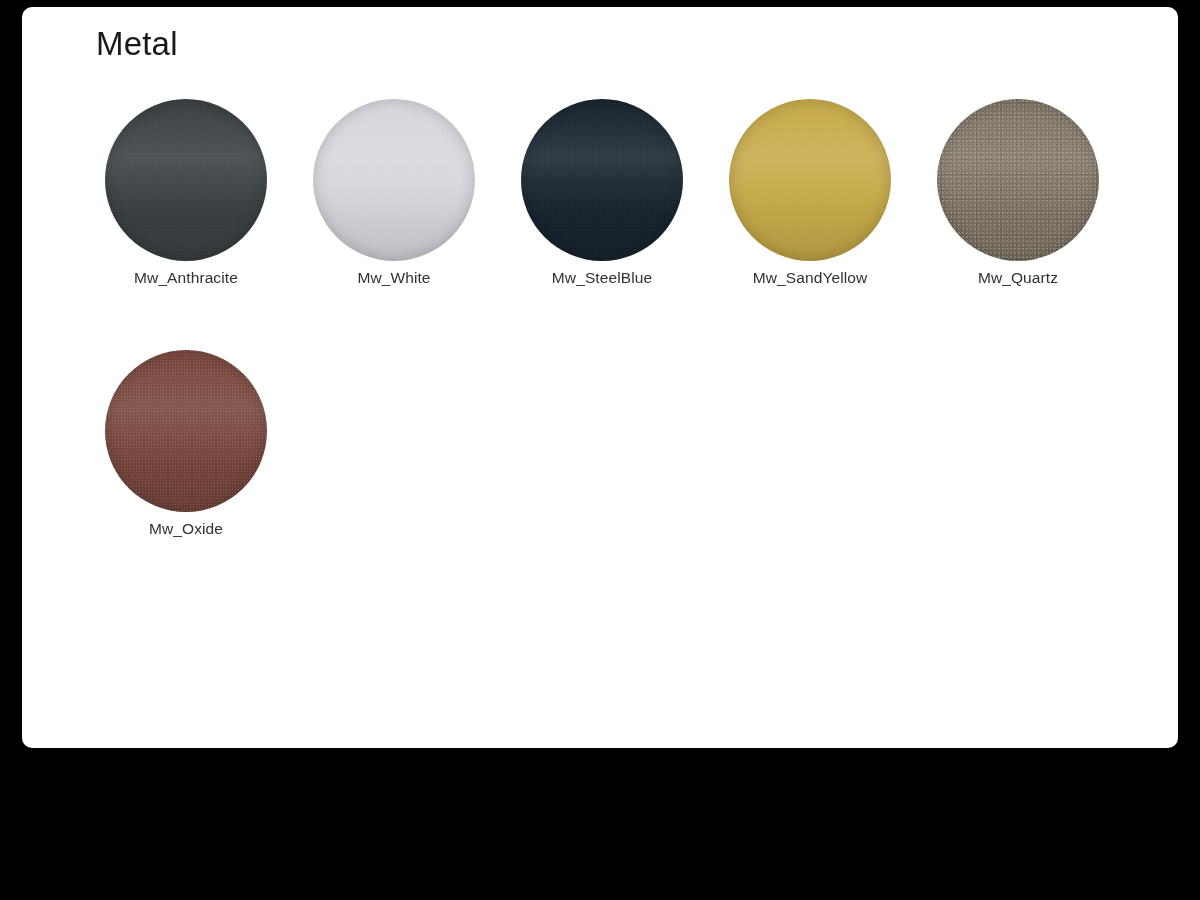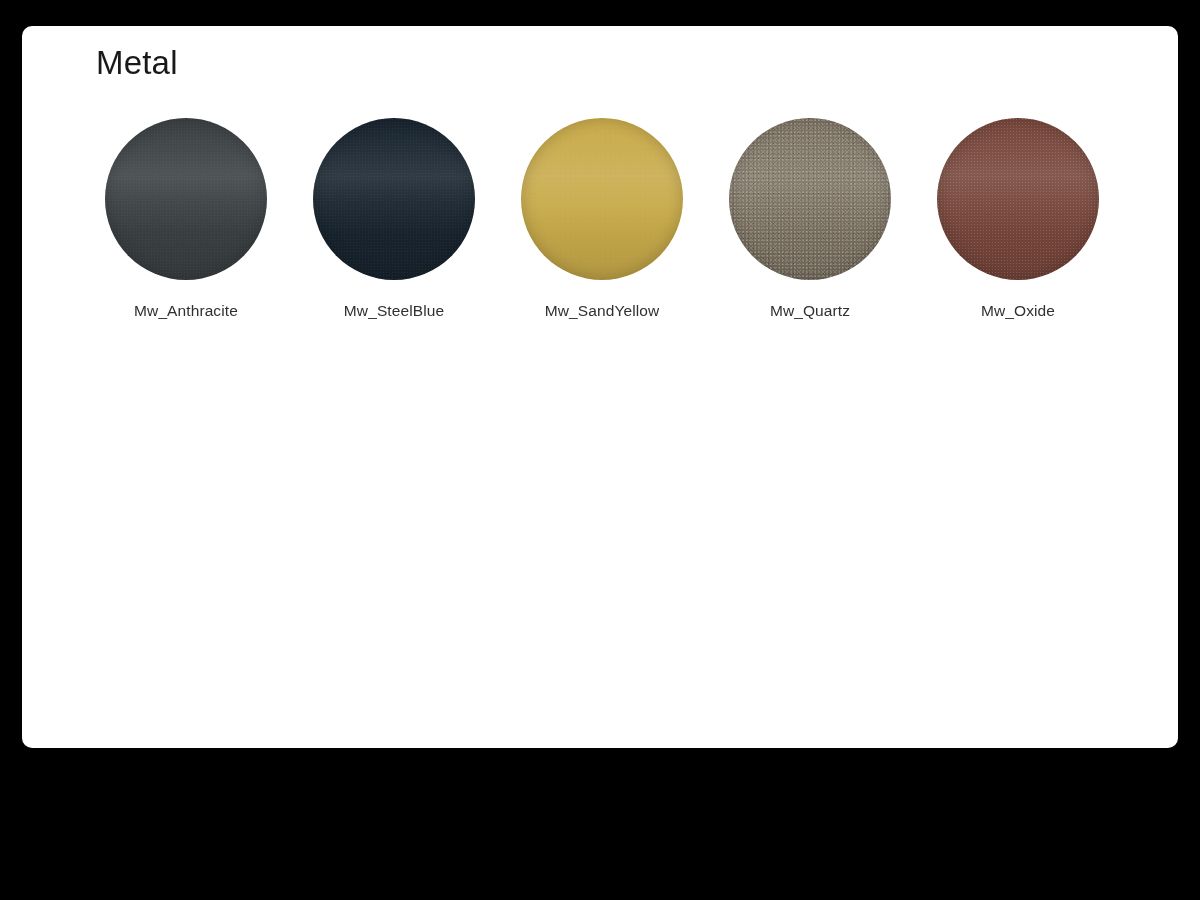--- a/index.html
+++ b/index.html
@@ -15,21 +15,21 @@
     font-family: "Liberation Sans", sans-serif;
   }
 
   #frame {
     position: absolute;
     left: 0; top: 0;
     width: 1200px;
     height: 770px;
     background: #000000;
     box-sizing: border-box;
-    padding: 26px 22px 22px 22px;
+    padding: 7px 22px 22px 22px;
   }
 
   #card {
     width: 100%;
     height: 100%;
     background: #ffffff;
     border-radius: 10px;
     box-sizing: border-box;
     position: relative;
     overflow: hidden;
@@ -134,21 +134,21 @@
   .grain-sparkle::after {
     opacity: 1;
     background-image:
       radial-gradient(rgba(255,255,255,0.34) 0.6px, transparent 0.8px),
       radial-gradient(rgba(0,0,0,0.26) 0.6px, transparent 0.8px),
       radial-gradient(rgba(255,255,255,0.2) 0.5px, transparent 0.7px);
     background-size: 4px 4px, 5px 5px, 3px 3px;
   }
 
   .swatch-label {
-    margin-top: 22px;
+    margin-top: 8px;
     font-size: 15.5px;
     font-weight: 400;
     color: #2f3032;
     text-align: right;
     letter-spacing: 0.1px;
     font-family: "Liberation Sans", sans-serif;
     white-space: nowrap;
   }
 </style>
 </head>
@@ -163,20 +163,28 @@
         <div class="swatch-cell">
           <div class="swatch-disc-wrap">
             <div class="swatch-disc grain-fine" style="background-color: rgb(59, 64, 67);">
               <div class="swatch-edge"></div>
             </div>
           </div>
           <div class="swatch-label">Mw_Anthracite</div>
         </div>
         <div class="swatch-cell">
           <div class="swatch-disc-wrap">
+            <div class="swatch-disc grain-smooth" style="background-color: rgb(214, 216, 222);">
+              <div class="swatch-edge"></div>
+            </div>
+          </div>
+          <div class="swatch-label">Mw_White</div>
+        </div>
+        <div class="swatch-cell">
+          <div class="swatch-disc-wrap">
             <div class="swatch-disc grain-fine" style="background-color: rgb(24, 36, 47);">
               <div class="swatch-edge"></div>
             </div>
           </div>
           <div class="swatch-label">Mw_SteelBlue</div>
         </div>
         <div class="swatch-cell">
           <div class="swatch-disc-wrap">
             <div class="swatch-disc grain-smooth" style="background-color: rgb(201, 171, 75);">
               <div class="swatch-edge"></div>

